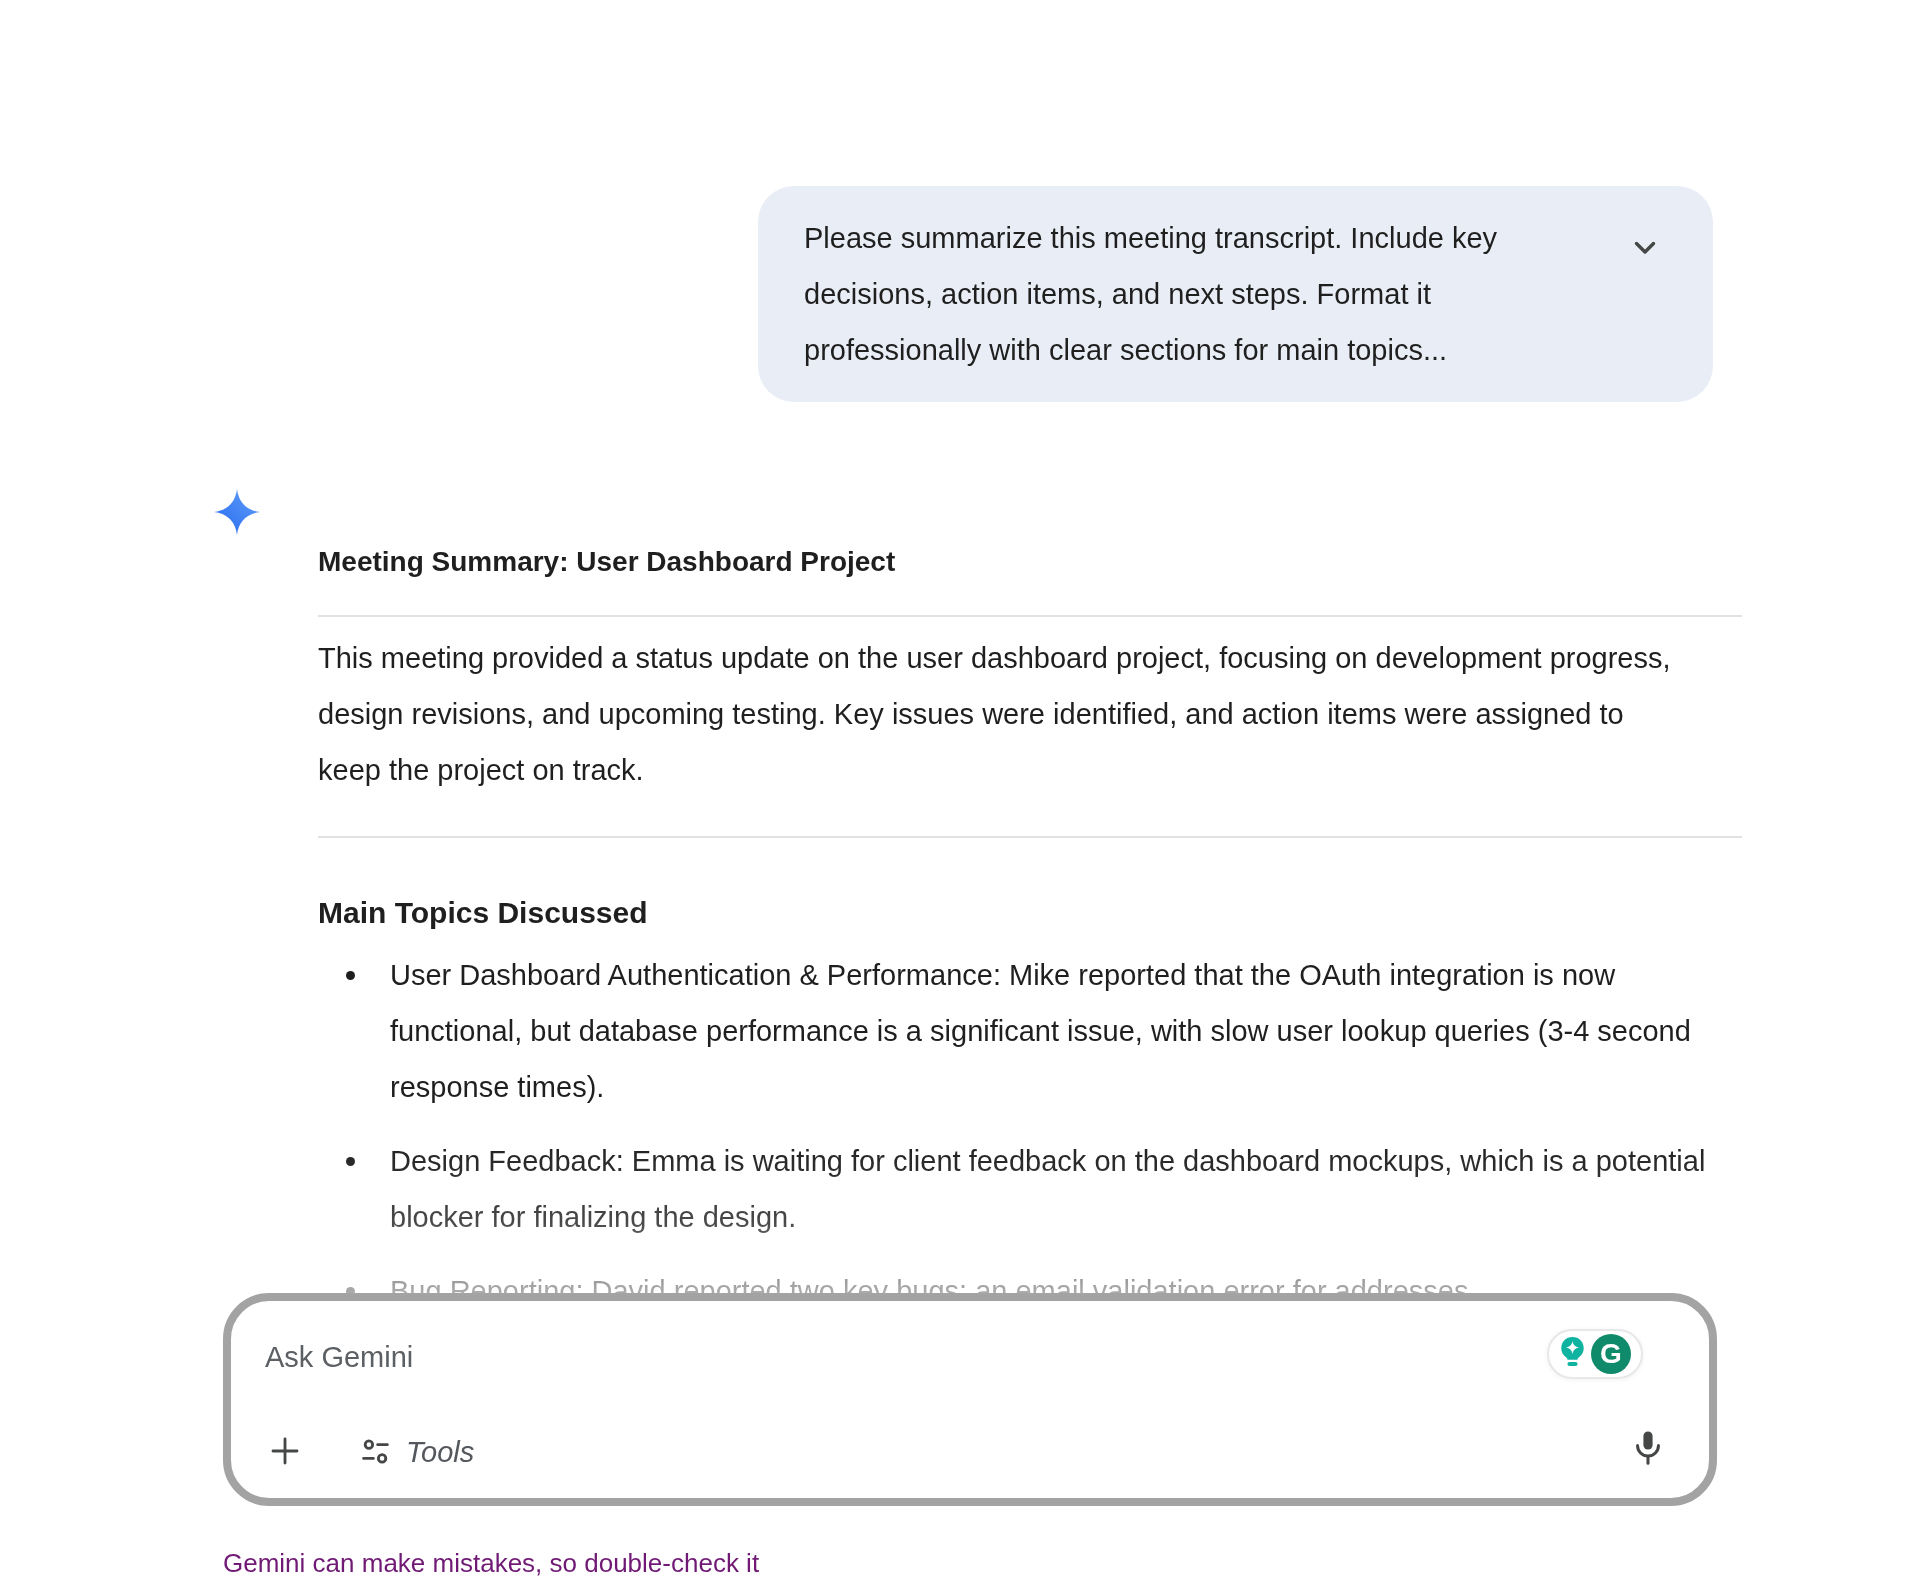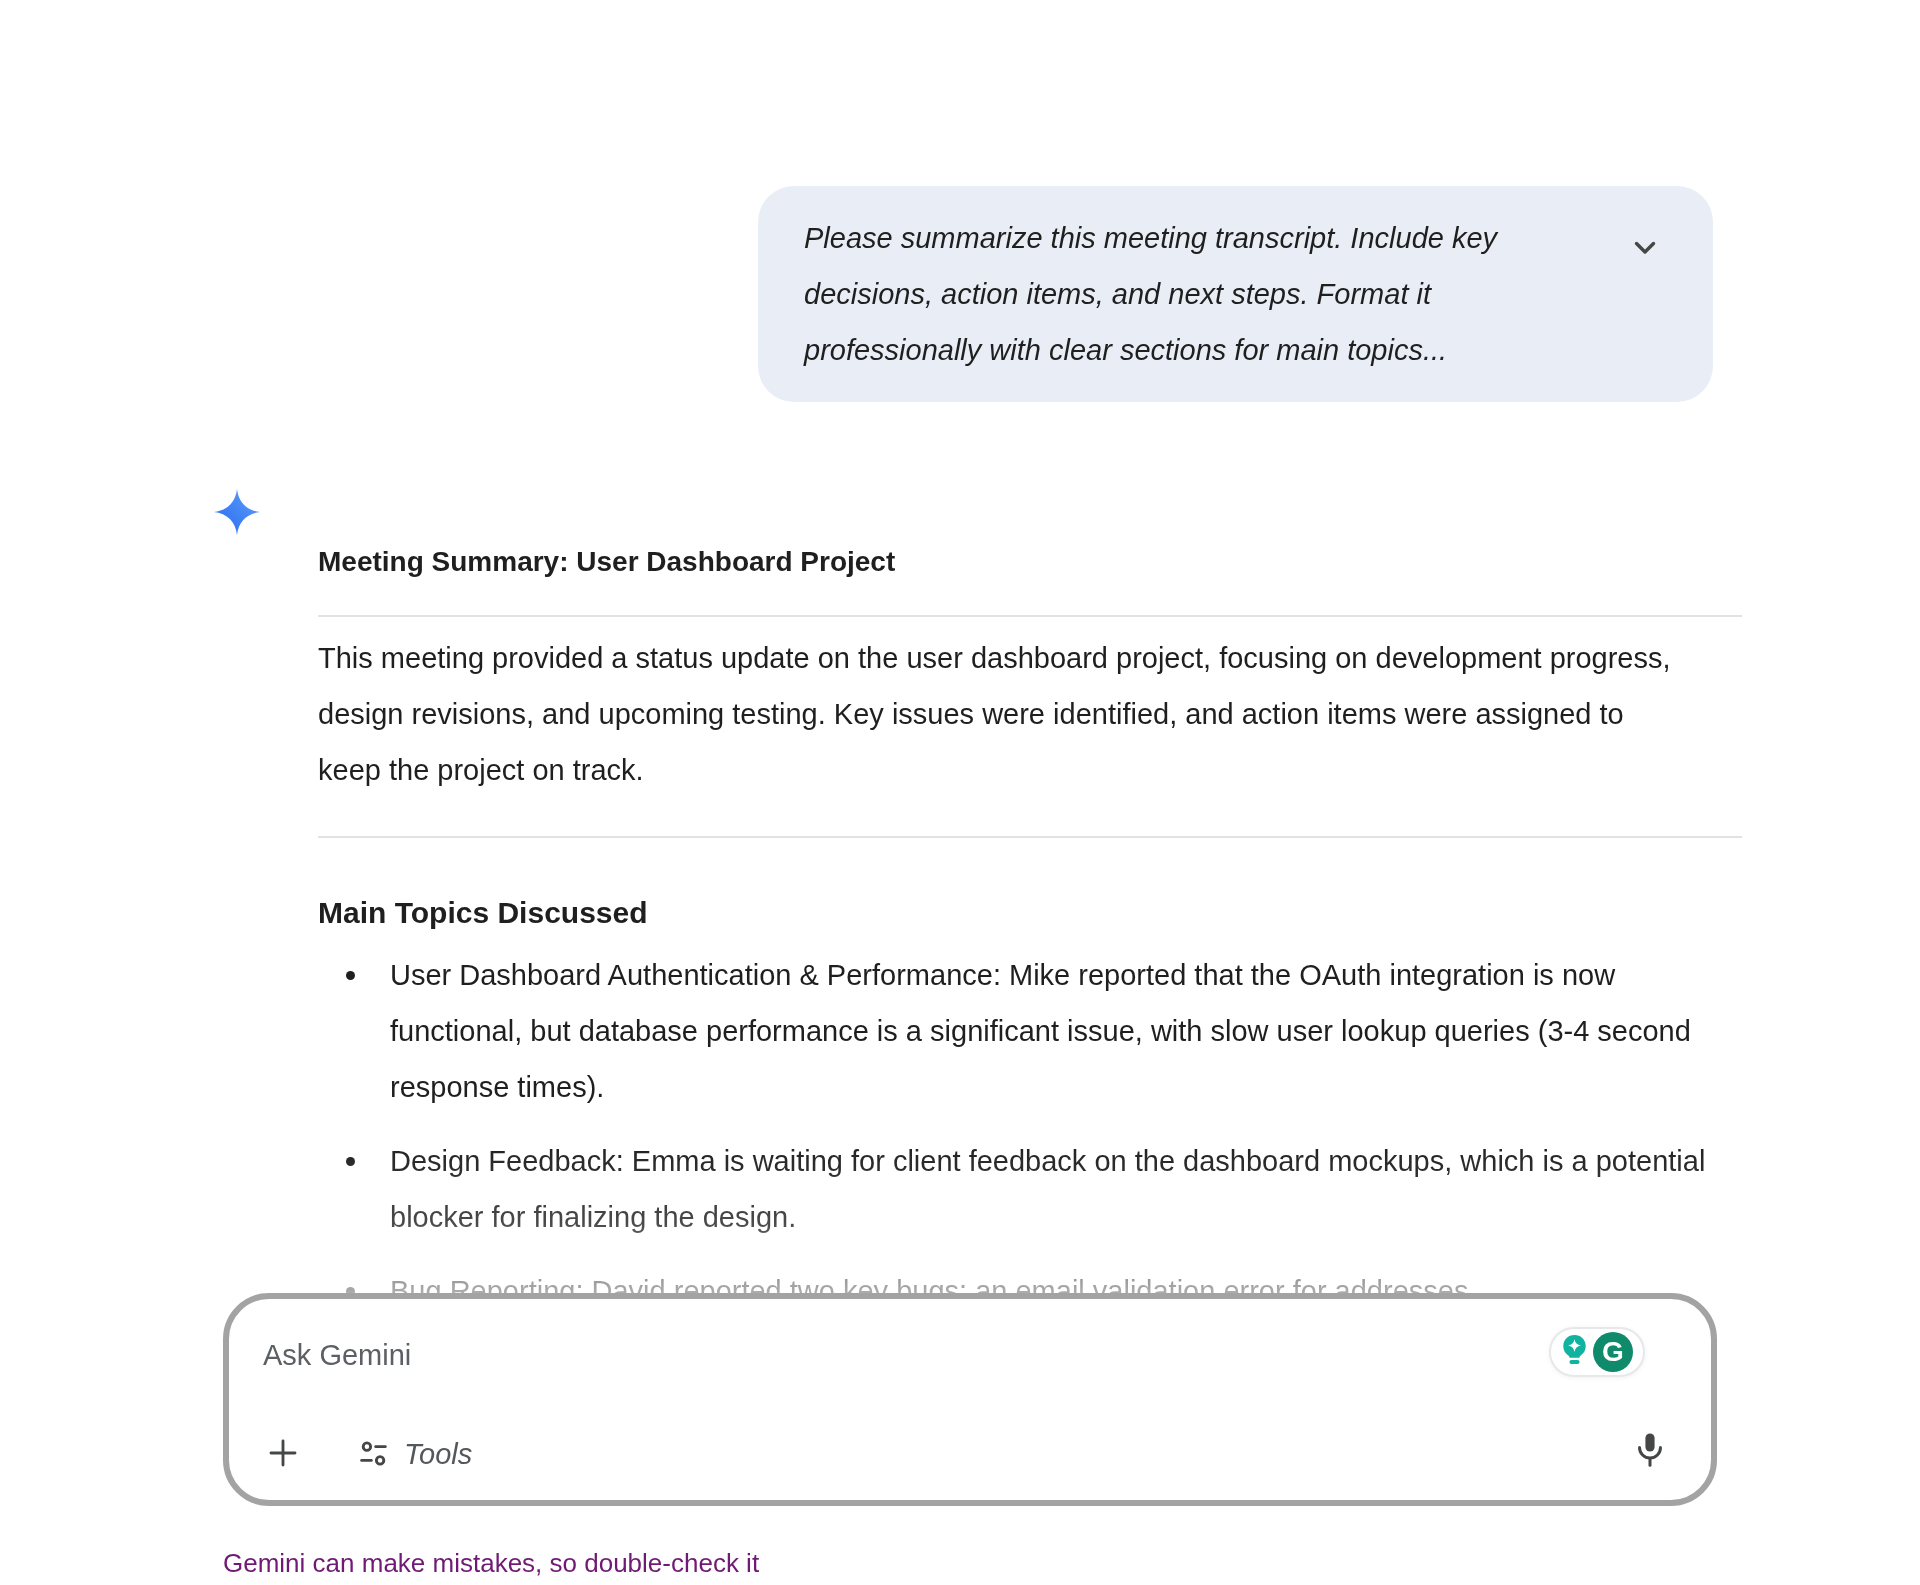--- a/index.html
+++ b/index.html
@@ -6,21 +6,21 @@
   .stage{
     position:relative;width:1920px;height:1585px;background:#ffffff;overflow:hidden;
     font-family:"Liberation Sans",sans-serif;color:#1f1f1f;
   }
 
   
   .user-bubble{
     position:absolute;left:758px;top:186px;width:955px;box-sizing:border-box;
     background:#e9eef6;border-radius:36px;
     padding:24px 120px 24px 46px;
-    font-size:29px;line-height:56px;color:#1f1f1f;font-style:italic;
+    font-size:29px;line-height:56px;color:#1f1f1f;
   }
   .user-bubble .msg{max-width:782px;}
   .expand-btn{
     position:absolute;top:44px;right:50px;width:36px;height:36px;border:none;background:transparent;
     padding:0;cursor:pointer;display:flex;align-items:center;justify-content:center;
   }
 
   
   .sparkle{position:absolute;left:214px;top:487px;width:46px;height:50px;}
 
@@ -41,21 +41,21 @@
   }
   .response li + li{margin-top:18px;}
   .response li::before{
     content:"";position:absolute;left:28px;top:24px;width:9px;height:9px;border-radius:50%;background:#1f1f1f;
   }
   .response .lead{font-weight:normal;}
 
   
   .composer{
     position:absolute;left:223px;top:1293px;width:1494px;height:213px;box-sizing:border-box;
-    background:#fff;border:6px solid #a3a3a3;border-radius:46px;
+    background:#fff;border:8px solid #a3a3a3;border-radius:46px;
   }
   .prompt-input{
     position:absolute;left:34px;top:26px;width:1180px;height:60px;
     font-size:29px;line-height:60px;color:#5c6064;outline:none;cursor:text;white-space:nowrap;overflow:hidden;
   }
   .grammarly{
     position:absolute;top:28px;right:66px;width:96px;height:50px;
     background:#fff;border:2px solid #e6e8ea;border-radius:26px;box-sizing:border-box;
     box-shadow:0 1px 5px rgba(0,0,0,.06);
     display:flex;align-items:center;justify-content:center;gap:5px;

